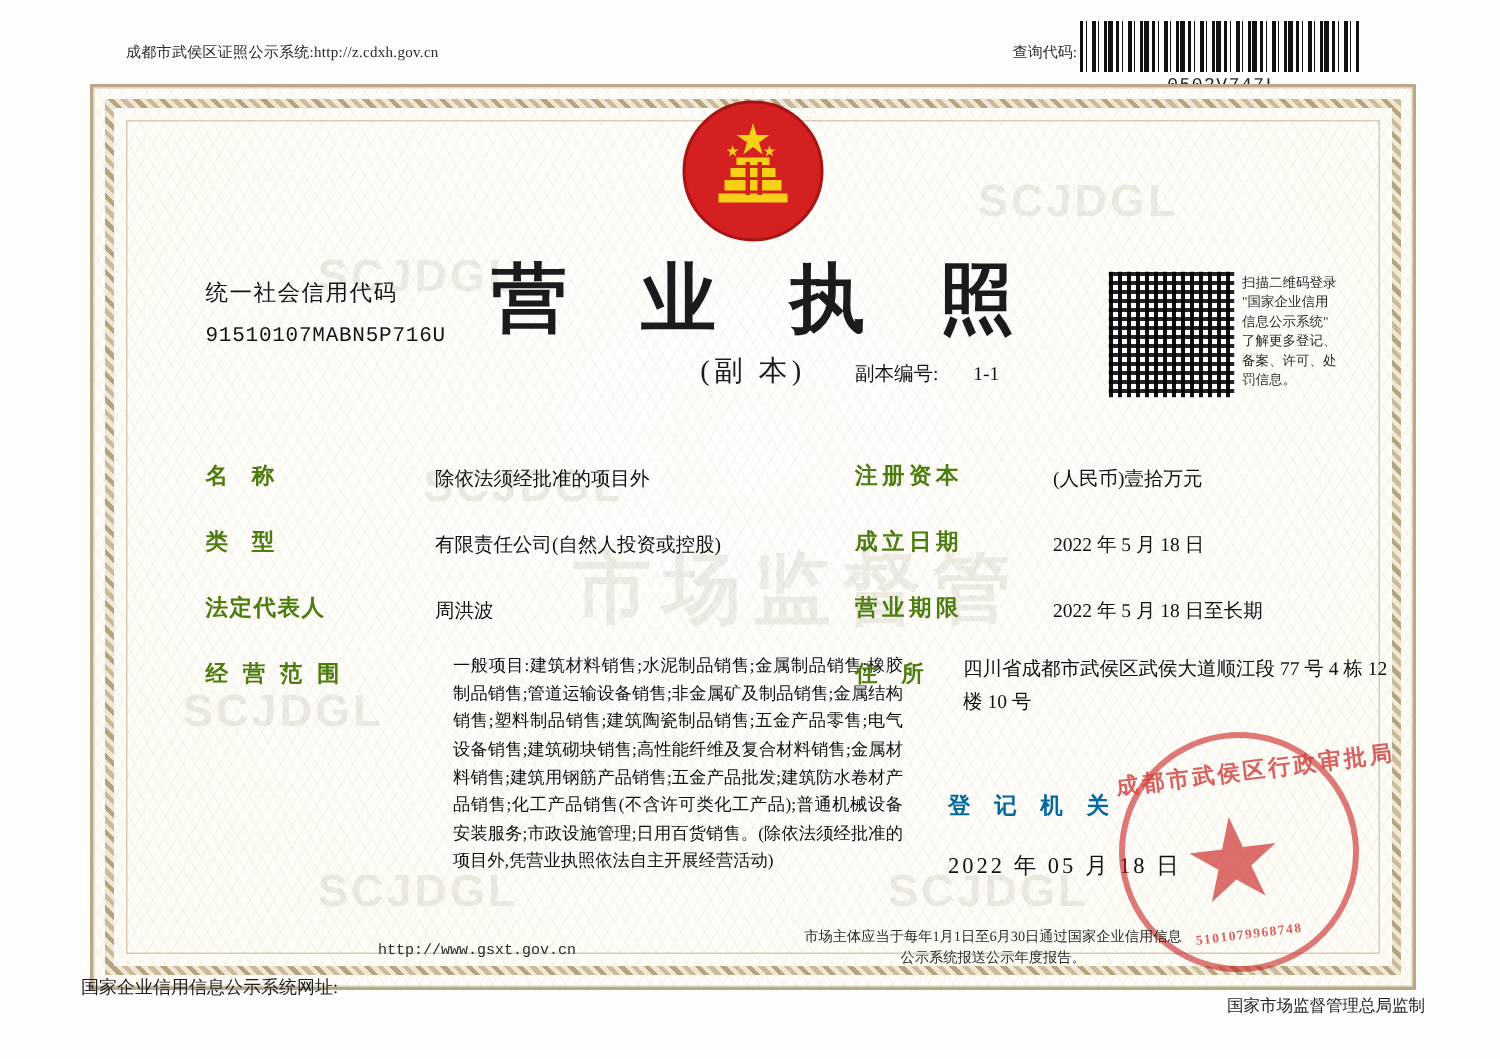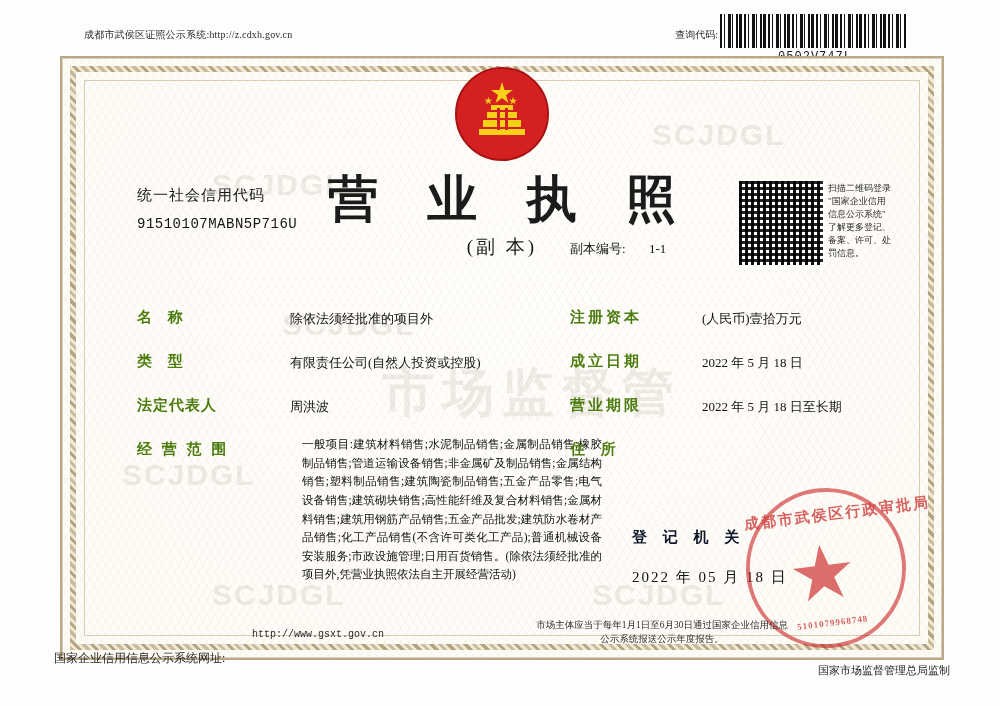--- a/index.html
+++ b/index.html
@@ -260,21 +260,21 @@
   }
 
   
   .reg-auth {
     position: absolute;
     left: 570px;
     top: 470px;
     font-size: 15px;
     font-weight: 600;
     letter-spacing: 6px;
-    color: #0f172a;
+    color: #0369a1;
   }
   .reg-date {
     position: absolute;
     left: 570px;
     top: 510px;
     font-size: 15px;
     color: #111;
     letter-spacing: 2px;
     white-space: nowrap;
   }
@@ -421,20 +421,21 @@
     <div class="field-label" style="left:508px; top:250px; letter-spacing:3px;">注册资本</div>
     <div class="field-value" style="left:640px; top:252px;">(人民币)壹拾万元</div>
 
     <div class="field-label" style="left:508px; top:294px; letter-spacing:3px;">成立日期</div>
     <div class="field-value" style="left:640px; top:296px;">2022 年 5 月 18 日</div>
 
     <div class="field-label" style="left:508px; top:338px; letter-spacing:3px;">营业期限</div>
     <div class="field-value" style="left:640px; top:340px;">2022 年 5 月 18 日至长期</div>
 
     <div class="field-label" style="left:508px; top:382px; letter-spacing:6px;">住    所</div>
+    <div class="addr-value">四川省成都市武侯区武侯大道顺江段 77 号 4 栋 12 楼 10 号</div>
 
     <div class="reg-auth">登 记 机 关</div>
     <div class="reg-date">2022 年 05 月 18 日</div>
 
     <div class="seal">
       <div class="seal-text-top">成都市武侯区行政审批局</div>
       <svg width="152" height="152" style="position:absolute;left:-4px;top:-4px;">
         <polygon points="76,56 83,77 105,77 87,90 94,111 76,98 58,111 65,90 47,77 69,77" fill="rgba(200,30,30,0.78)"></polygon>
       </svg>
       <div class="seal-text-bottom">5101079968748</div>

